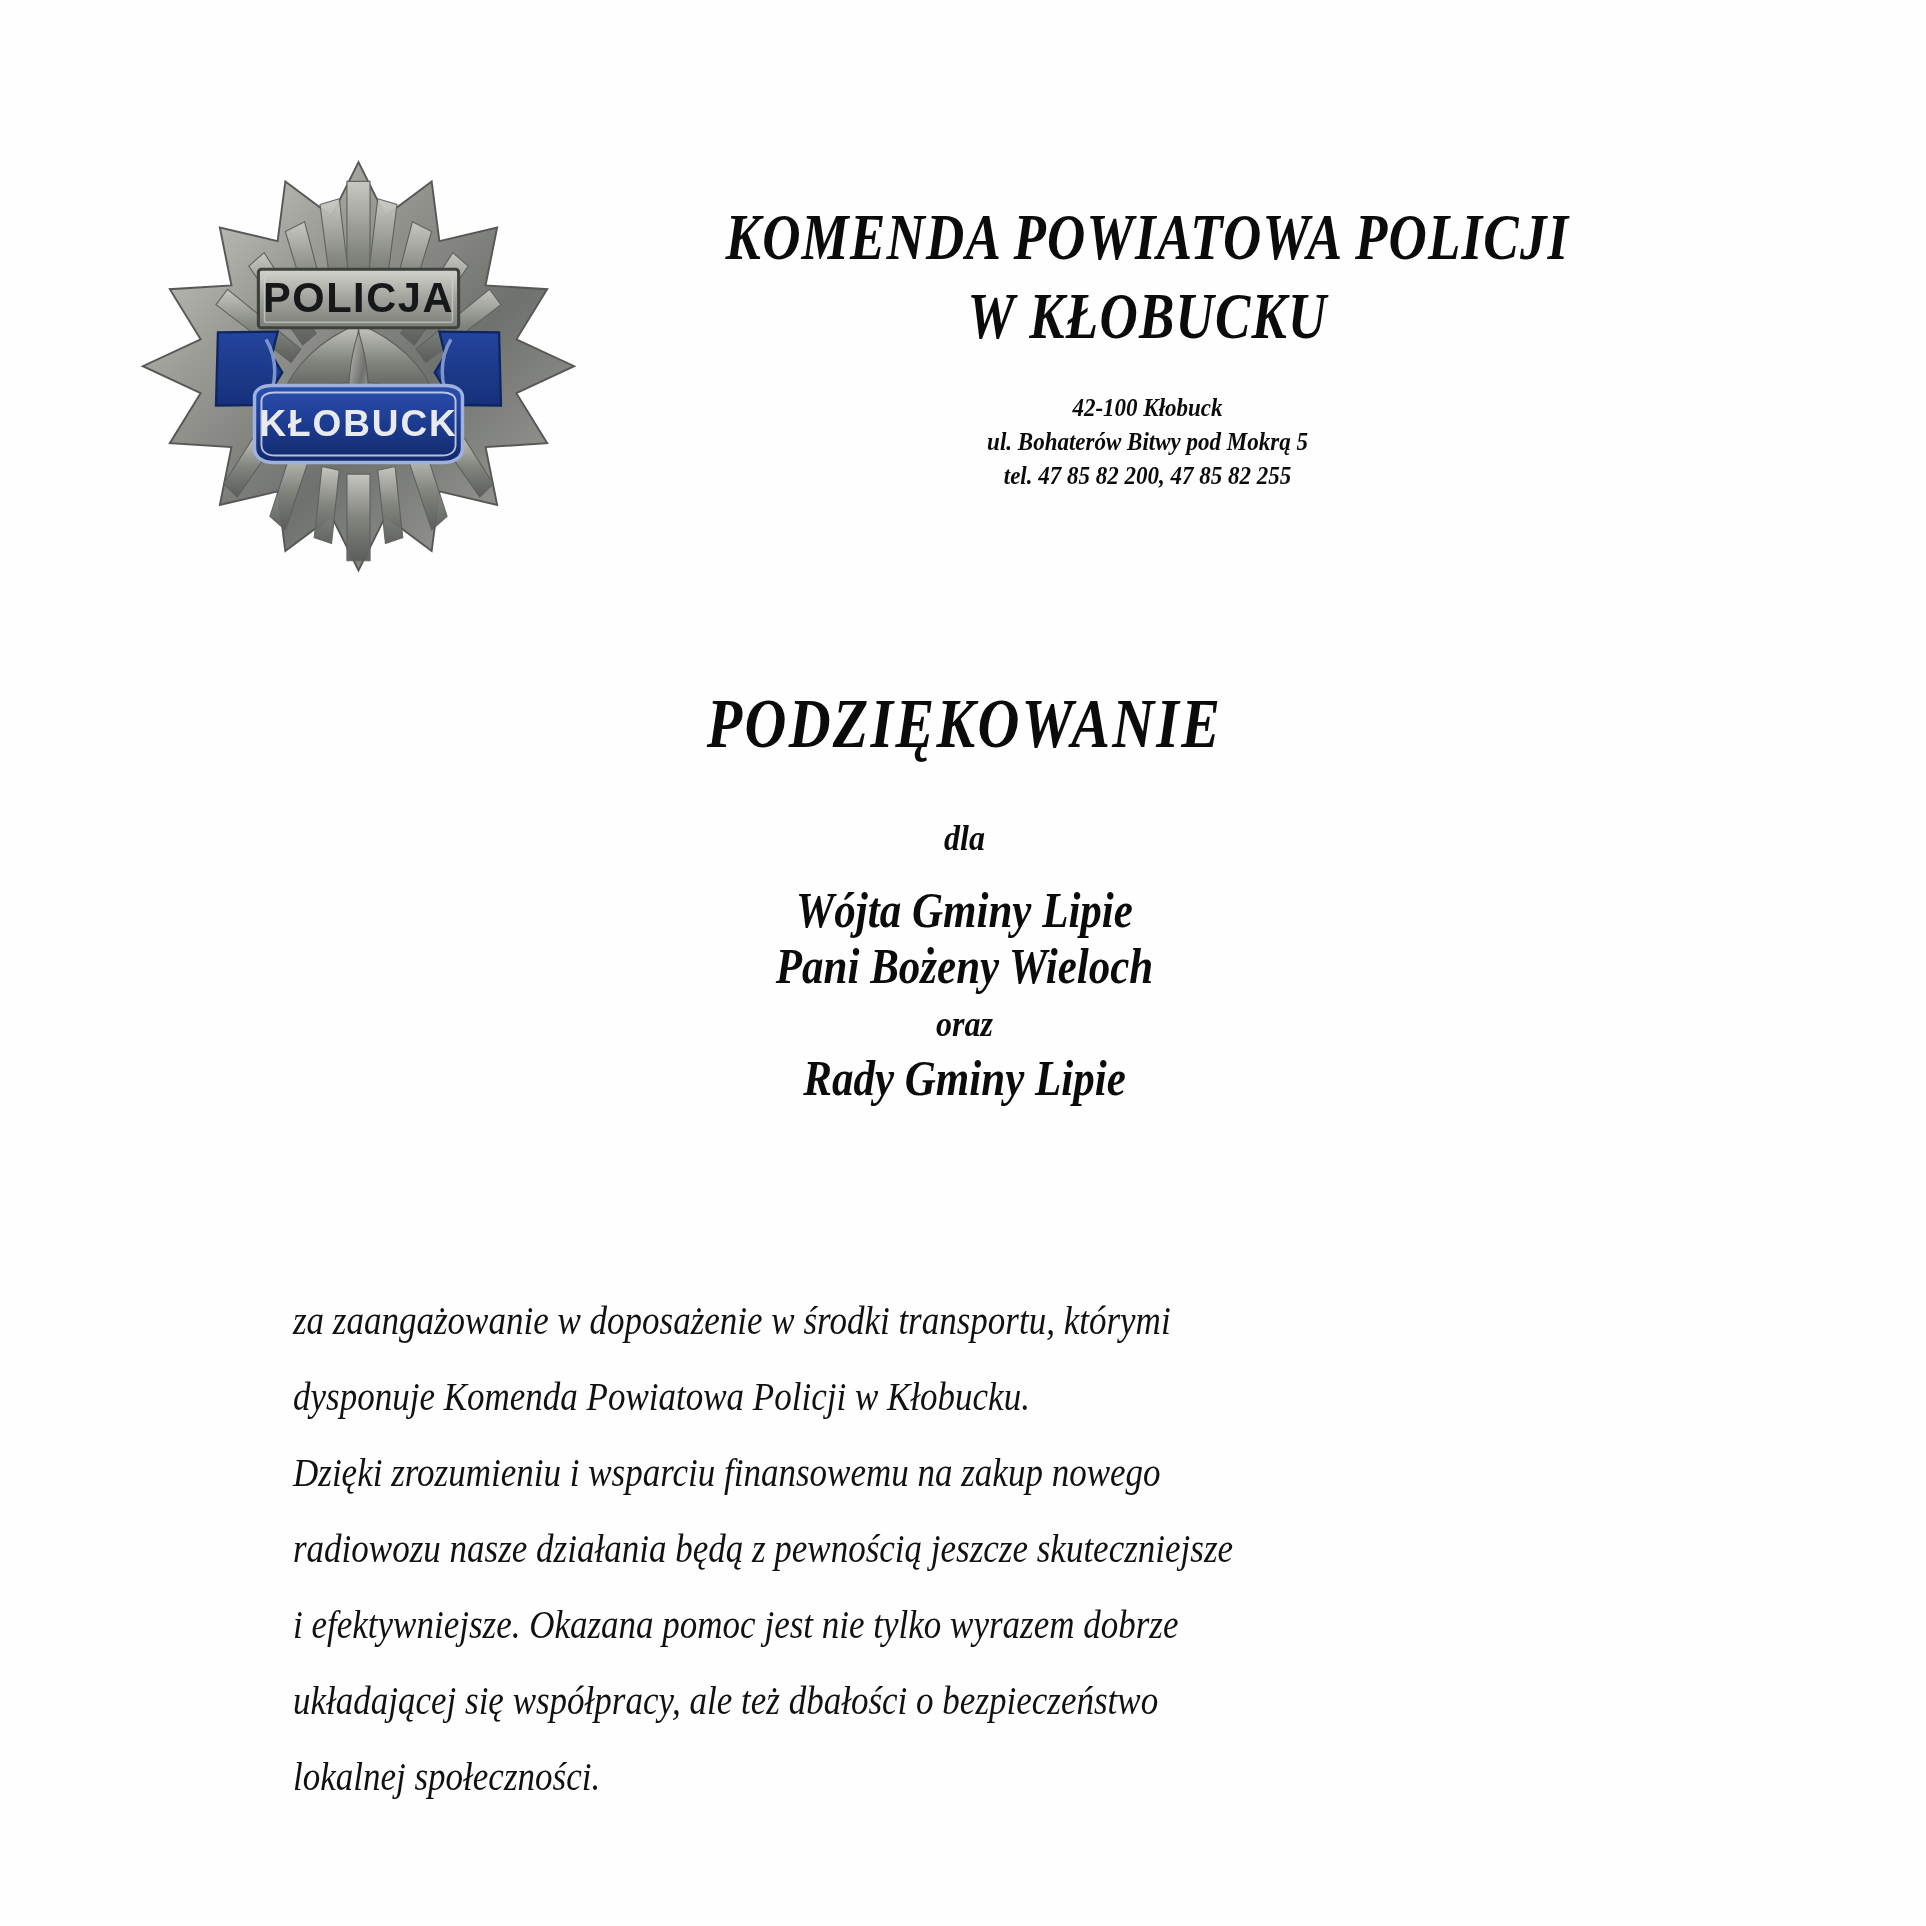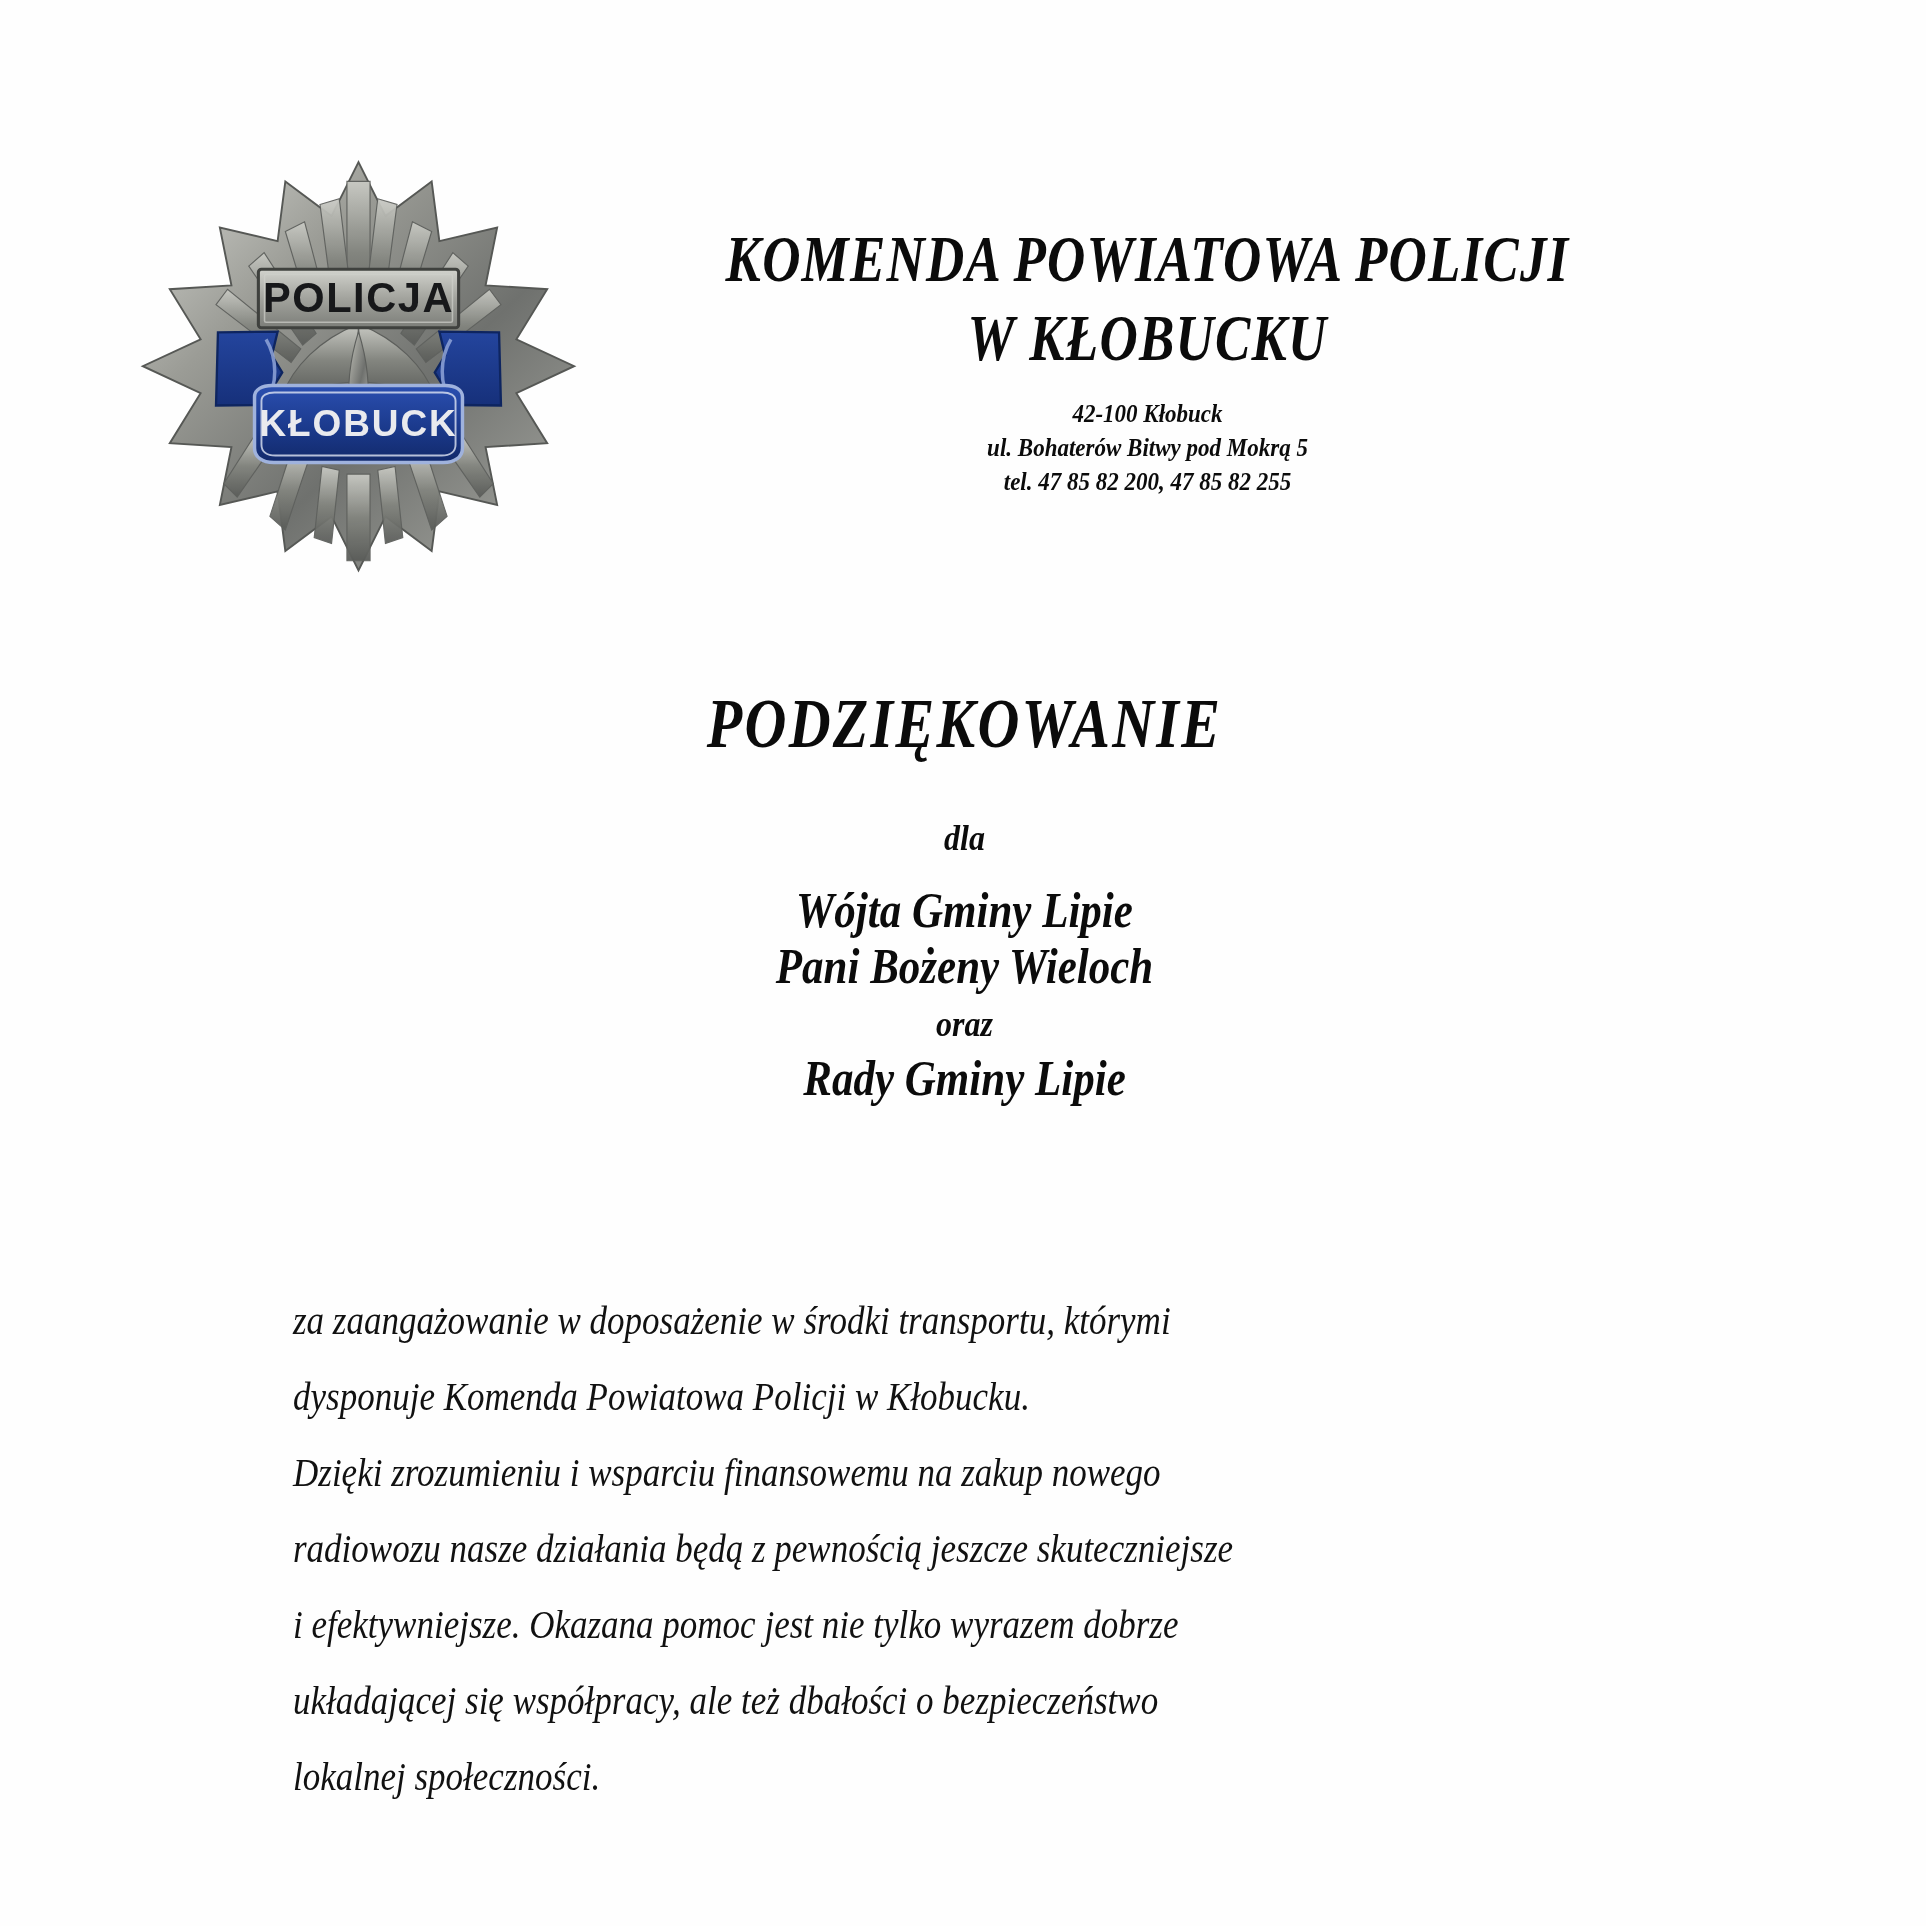--- a/index.html
+++ b/index.html
@@ -36,38 +36,38 @@
     left: 139px;
     top: 4px;
     width: 439px;
     height: 455px;
   }
   .badge-svg { display: block; width: 439px; height: 455px; }
 
   .org-block {
     position: absolute;
     left: 589px;
-    top: 67px;
+    top: 45px;
     width: 1117px;
     text-align: center;
   }
   .org-line {
     font-family: "Liberation Serif", "DejaVu Serif", serif;
     font-style: italic;
     font-weight: 700;
     font-size: 53px;
     line-height: 1.18;
     letter-spacing: 1.2px;
     color: #0b0b0b;
     white-space: nowrap;
     transform: scaleY(1.22);
     transform-origin: center top;
   }
   .org-line.l2 { margin-top: 16px; }
-  .addr-block { margin-top: 35px; }
+  .addr-block { margin-top: 51px; }
   .addr-line {
     font-family: "Liberation Serif", "DejaVu Serif", serif;
     font-style: italic;
     font-weight: 700;
     font-size: 23px;
     line-height: 1.48;
     color: #0b0b0b;
     white-space: nowrap;
     transform: scaleY(1.12);
   }

